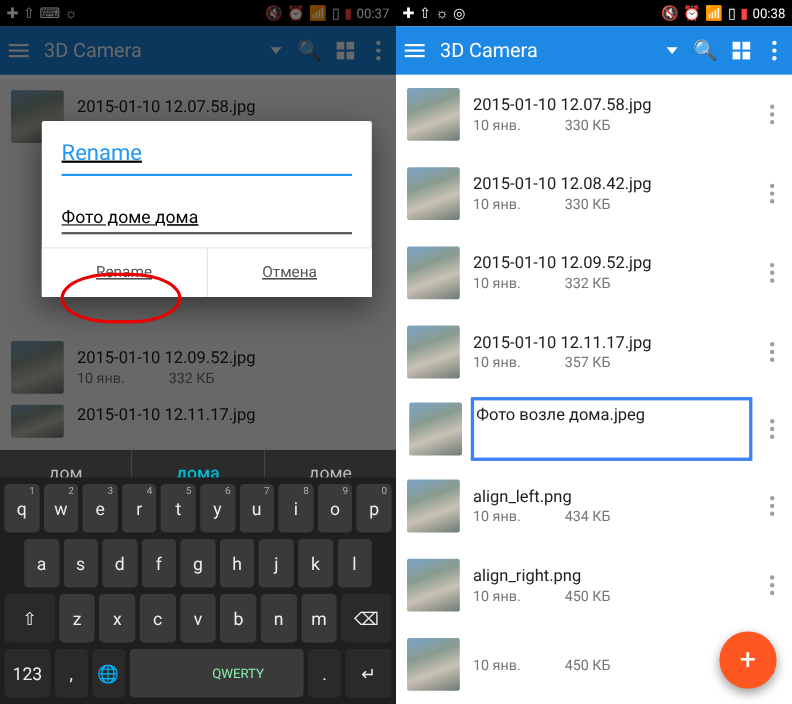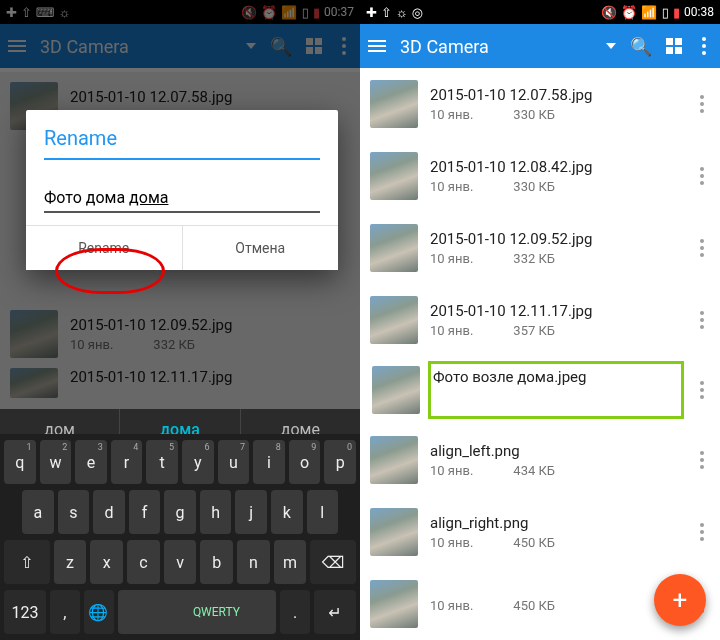--- a/index.html
+++ b/index.html
@@ -29,27 +29,27 @@
   
   .filelist { background:#fff; }
   .row { display:flex; align-items:center; height:72px; padding:0 12px 0 10px; gap:12px; border-bottom:1px solid transparent; }
   .thumb { width:48px; height:48px; background:linear-gradient(160deg,#7aa5c7 0%,#8a9b8f 35%,#c9c2b5 62%,#6c7a74 100%); flex-shrink:0; border-radius:2px; }
   .meta { flex:1; overflow:hidden; }
   .fname { font-size:15px; color:#212121; white-space:nowrap; overflow:hidden; text-overflow:ellipsis; }
   .sub { font-size:13px; color:#757575; margin-top:3px; }
   .sub .sz { margin-left:40px; }
   .row-more { display:flex; flex-direction:column; gap:3px; padding:4px;}
   .row-more span{width:4px;height:4px;background:#9e9e9e;border-radius:50%;}
-  .highlight-green{ border:3px solid #84cc16; margin:2px 8px; height:58px; padding:4px 2px;}
+  .highlight-green{ border:3px solid #3b82f6; margin:2px 8px; height:58px; padding:4px 2px;}
   .highlight-green .fname{font-size:15px}
   .highlight-green .sub{margin-top:2px}
 
   
   .scrim { position:absolute; inset:0; background:rgba(0,0,0,0.55); }
-  .dialog { position:absolute; left:26px; right:22px; top:110px; background:#fff; border-radius:2px; box-shadow:0 10px 30px rgba(0,0,0,.5); }
+  .dialog { position:absolute; left:38px; right:22px; top:110px; background:#fff; border-radius:2px; box-shadow:0 10px 30px rgba(0,0,0,.5);text-decoration:underline; }
   .dlg-title-wrap { padding:16px 18px 6px; }
   .dlg-title-wrap .t { color:#2196f3; font-size:20px; }
   .dlg-title-wrap .rule{ height:2px; background:#2196f3; margin-top:8px;}
   .dlg-input-wrap { padding: 18px 18px 12px; }
   .dlg-input { width:100%; border:none; border-bottom:2px solid #555; font-size:16px; padding:4px 0; outline:none; }
   .dlg-input .u{text-decoration:underline;}
   .dlg-btns { display:flex; border-top:1px solid #e0e0e0; }
   .dlg-btn { flex:1; text-align:center; padding:14px 0; font-size:14px; color:#555; background:#fff; border:none;}
   .dlg-btn+.dlg-btn{ border-left:1px solid #e0e0e0;}
   .ring{position:absolute; border:3px solid #e60000; border-radius:50%/60%; width:110px; height:46px; left:55px; top:248px; pointer-events:none;}
@@ -150,21 +150,21 @@
   </div>
 
   <div class="scrim"></div>
 
   <div class="dialog">
     <div class="dlg-title-wrap">
       <div class="t">Rename</div>
       <div class="rule"></div>
     </div>
     <div class="dlg-input-wrap">
-      <div class="dlg-input"><span>Фото дома </span><span class="u">дома</span></div>
+      <div class="dlg-input"><span>Фото доме </span><span class="u">дома</span></div>
     </div>
     <div class="dlg-btns">
       <button class="dlg-btn">Rename</button>
       <button class="dlg-btn">Отмена</button>
     </div>
   </div>
   <div class="ring"></div>
 
   <div class="suggest">
     <div class="sug">дом</div>

